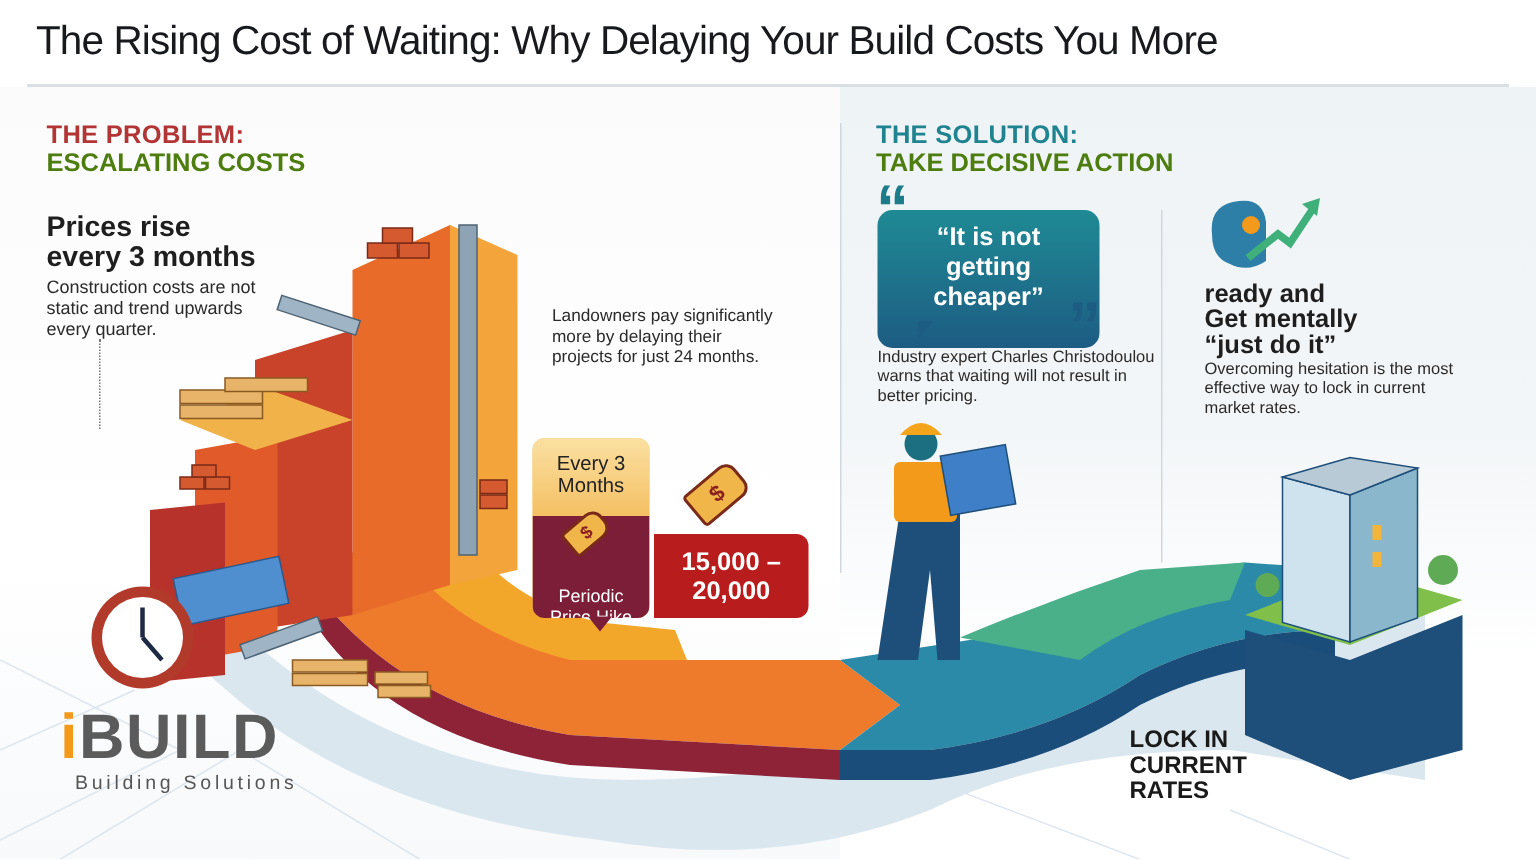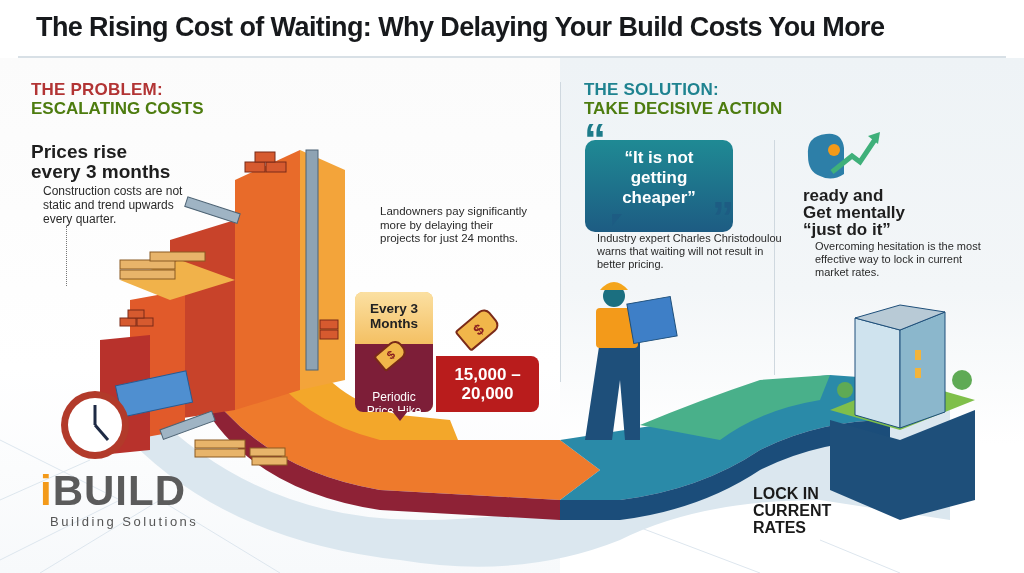--- a/index.html
+++ b/index.html
@@ -7,40 +7,40 @@
   body { position: relative; font-family: "Liberation Sans", "DejaVu Sans", sans-serif; color: #1b1b1b; }
   .abs { position: absolute; }
 
   
   .bg-left { left: 0; top: 58px; width: 560px; height: 515px; background: linear-gradient(180deg,#fbfbfb 0%,#ffffff 60%,#f7f9fb 100%); }
   .bg-right { left: 560px; top: 58px; width: 464px; height: 515px; background: linear-gradient(180deg,#eef3f6 0%,#f3f6f8 45%,#ffffff 75%); }
   .header-line { left: 18px; top: 56px; width: 988px; height: 2px; background: #d8e0e6; }
   .vdivider { left: 560px; top: 82px; width: 1px; height: 300px; background: #cfd8df; }
   .vdivider2 { left: 774px; top: 140px; width: 1px; height: 235px; background: #cfd8df; }
 
-  .title { left: 36px; top: 12px; font-size: 27px; font-weight: 700; letter-spacing: -0.6px; color: #17191c; white-space: nowrap; }
+  .title { left: 24px; top: 12px; font-size: 27px; font-weight: 400; letter-spacing: -0.6px; color: #17191c; white-space: nowrap; }
 
   .sec-kicker { font-size: 17px; font-weight: 700; letter-spacing: 0.2px; }
   .sec-head { font-size: 17px; font-weight: 700; color: #4d7c0f; }
   .problem-kicker { left: 31px; top: 80px; color: #b23434; }
   .problem-head { left: 31px; top: 99px; }
   .solution-kicker { left: 584px; top: 80px; color: #1f8390; }
   .solution-head { left: 584px; top: 99px; }
 
   .h3 { font-size: 19px; font-weight: 700; line-height: 20px; color: #1e1e1e; }
-  .body { font-size: 12px; line-height: 14px; color: #2a2a2a; margin-left: 12px; }
+  .body { font-size: 12px; line-height: 14px; color: #2a2a2a; }
   .prices-h { left: 31px; top: 142px; width: 200px; }
   .prices-b { left: 31px; top: 184px; width: 160px; }
   .dotline { left: 66px; top: 226px; width: 40px; height: 60px; border-left: 1px dotted #777; }
 
   .land-b { left: 368px; top: 205px; width: 150px; font-size: 11.5px; line-height: 13.5px; }
 
   
   .card-every { left: 355px; top: 292px; width: 78px; height: 120px; border-radius: 8px; overflow: hidden; background: #f6c35c; }
-  .card-every .top { height: 52px; background: linear-gradient(180deg,#fbe0a2,#f4c063); text-align: center; padding-top: 9px; font-size: 13.5px; font-weight: 700; line-height: 15px; color: #222; }
+  .card-every .top { height: 52px; background: linear-gradient(180deg,#fbe0a2,#f4c063); text-align: center; padding-top: 9px; font-size: 13.5px; font-weight: 400; line-height: 15px; color: #222; }
   .card-every .bot { height: 68px; background: #7d1e38; text-align: center; color: #fff; font-size: 12px; line-height: 14px; padding-top: 46px; }
   .card-cost { left: 436px; top: 356px; width: 103px; height: 56px; background: #b91c1c; border-radius: 0 8px 8px 0; color: #fff; text-align: center; font-size: 17px; font-weight: 700; line-height: 19px; padding-top: 9px; }
 
   .tag { width: 30px; height: 20px; background: #f1b64a; border: 2px solid #7a2a18; border-radius: 3px 8px 8px 3px; transform: rotate(-40deg); display: flex; align-items: center; justify-content: center; font-size: 12px; font-weight: 700; color: #8a1f1f; }
   .tag-a { left: 376px; top: 345px; }
   .tag-b { left: 458px; top: 316px; width: 40px; height: 26px; font-size: 15px; }
 
   
   .bubble { left: 585px; top: 140px; width: 148px; height: 92px; border-radius: 10px; background: linear-gradient(180deg,#1f8a94 0%,#1d5c83 100%); color: #fff; text-align: center; font-size: 17px; font-weight: 700; line-height: 20px; padding-top: 8px; }
   .bubble-tail { left: 612px; top: 214px; width: 0; height: 0; border-left: 10px solid #1d5c83; border-bottom: 12px solid transparent; }

